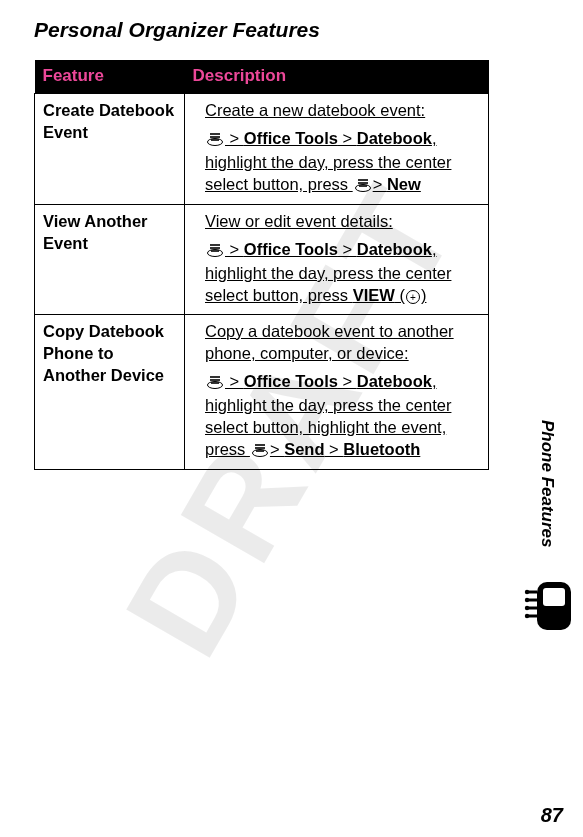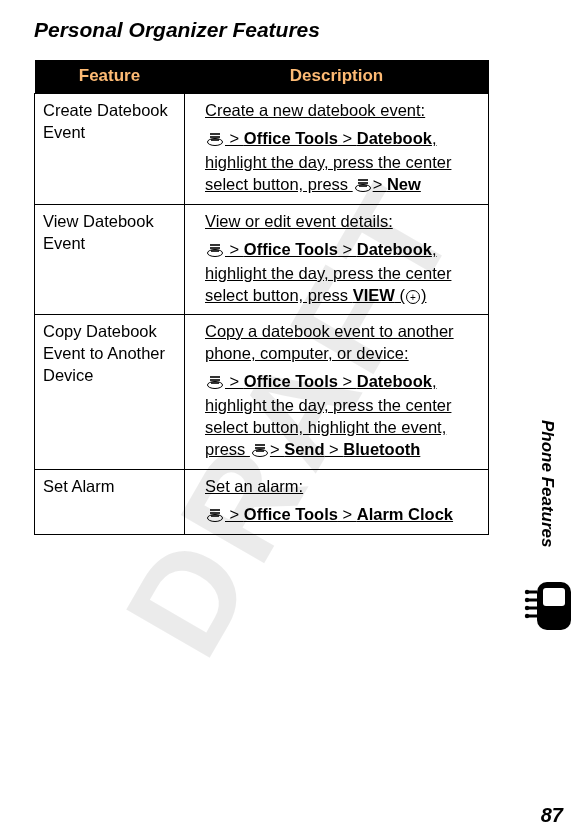--- a/index.html
+++ b/index.html
@@ -38,34 +38,34 @@
     margin: 0 0 18px 0;
   }
   table.feat {
     border-collapse: collapse;
     width: 455px;
     font-size: 16.5px;
     line-height: 1.35;
   }
   table.feat th {
     background: #000;
-    color: #fdba74;
-    text-align: center;
+    color: #ec4899;
+    text-align: left;
     font-weight: bold;
     padding: 5px 8px;
     font-size: 17px;
   }
   table.feat td {
     border: 1px solid #000;
     vertical-align: top;
     padding: 5px 8px 7px 8px;
   }
   table.feat td.fcol {
     width: 150px;
-    font-weight: normal;
+    font-weight: bold;
     margin-top: 38px;
   }
   .desc p { margin: 0 0 6px 12px; text-decoration: underline; }
   .desc p:last-child { margin-bottom: 0; }
   .menu-icon {
     display: inline-block;
     vertical-align: middle;
     margin: 0 2px;
   }
   .bold { font-weight: 900; font-family: Arial, sans-serif; }
@@ -134,58 +134,46 @@
                   <line x1="4" y1="8" x2="12" y2="8" stroke="#000" stroke-width="1.6"></line>
                 </svg></span> &gt; <span class="bold">Office Tools</span> &gt; <span class="bold">Datebook</span>, highlight the day, press the center select button, press <span class="menu-icon"><svg width="16" height="14" viewBox="0 0 16 14">
                   <ellipse cx="8" cy="10" rx="7.5" ry="3.5" fill="none" stroke="#000" stroke-width="1"></ellipse>
                   <line x1="3" y1="5" x2="13" y2="5" stroke="#000" stroke-width="1.6"></line>
                   <line x1="3" y1="2" x2="13" y2="2" stroke="#000" stroke-width="1.6"></line>
                   <line x1="4" y1="8" x2="12" y2="8" stroke="#000" stroke-width="1.6"></line>
                 </svg></span>&gt; <span class="bold">New</span></p>
           </td>
         </tr>
         <tr>
-          <td class="fcol">View Datebook Event</td>
+          <td class="fcol">View Another Event</td>
           <td class="desc">
             <p>View or edit event details:</p>
             <p><span class="menu-icon"><svg width="16" height="14" viewBox="0 0 16 14">
                   <ellipse cx="8" cy="10" rx="7.5" ry="3.5" fill="none" stroke="#000" stroke-width="1"></ellipse>
                   <line x1="3" y1="5" x2="13" y2="5" stroke="#000" stroke-width="1.6"></line>
                   <line x1="3" y1="2" x2="13" y2="2" stroke="#000" stroke-width="1.6"></line>
                   <line x1="4" y1="8" x2="12" y2="8" stroke="#000" stroke-width="1.6"></line>
                 </svg></span> &gt; <span class="bold">Office Tools</span> &gt; <span class="bold">Datebook</span>, highlight the day, press the center select button, press <span class="bold">VIEW</span> (<span class="keyglyph">+</span>)</p>
           </td>
         </tr>
         <tr>
-          <td class="fcol">Copy Datebook Event to Another Device</td>
+          <td class="fcol">Copy Datebook Phone to Another Device</td>
           <td class="desc">
             <p>Copy a datebook event to another phone, computer, or device:</p>
             <p><span class="menu-icon"><svg width="16" height="14" viewBox="0 0 16 14">
                   <ellipse cx="8" cy="10" rx="7.5" ry="3.5" fill="none" stroke="#000" stroke-width="1"></ellipse>
                   <line x1="3" y1="5" x2="13" y2="5" stroke="#000" stroke-width="1.6"></line>
                   <line x1="3" y1="2" x2="13" y2="2" stroke="#000" stroke-width="1.6"></line>
                   <line x1="4" y1="8" x2="12" y2="8" stroke="#000" stroke-width="1.6"></line>
                 </svg></span> &gt; <span class="bold">Office Tools</span> &gt; <span class="bold">Datebook</span>, highlight the day, press the center select button, highlight the event, press <span class="menu-icon"><svg width="16" height="14" viewBox="0 0 16 14">
                   <ellipse cx="8" cy="10" rx="7.5" ry="3.5" fill="none" stroke="#000" stroke-width="1"></ellipse>
                   <line x1="3" y1="5" x2="13" y2="5" stroke="#000" stroke-width="1.6"></line>
                   <line x1="3" y1="2" x2="13" y2="2" stroke="#000" stroke-width="1.6"></line>
                   <line x1="4" y1="8" x2="12" y2="8" stroke="#000" stroke-width="1.6"></line>
                 </svg></span>&gt; <span class="bold">Send</span> &gt; <span class="bold">Bluetooth</span></p>
-          </td>
-        </tr>
-        <tr>
-          <td class="fcol">Set Alarm</td>
-          <td class="desc">
-            <p>Set an alarm:</p>
-            <p><span class="menu-icon"><svg width="16" height="14" viewBox="0 0 16 14">
-                  <ellipse cx="8" cy="10" rx="7.5" ry="3.5" fill="none" stroke="#000" stroke-width="1"></ellipse>
-                  <line x1="3" y1="5" x2="13" y2="5" stroke="#000" stroke-width="1.6"></line>
-                  <line x1="3" y1="2" x2="13" y2="2" stroke="#000" stroke-width="1.6"></line>
-                  <line x1="4" y1="8" x2="12" y2="8" stroke="#000" stroke-width="1.6"></line>
-                </svg></span> &gt; <span class="bold">Office Tools</span> &gt; <span class="bold">Alarm Clock</span></p>
           </td>
         </tr>
       </tbody>
   </table>
 </div>
 
 <div class="sidebar">
   <span class="side-label">Phone Features</span>
   <span class="side-icon">
     <svg width="48" height="56" viewBox="0 0 48 56">

